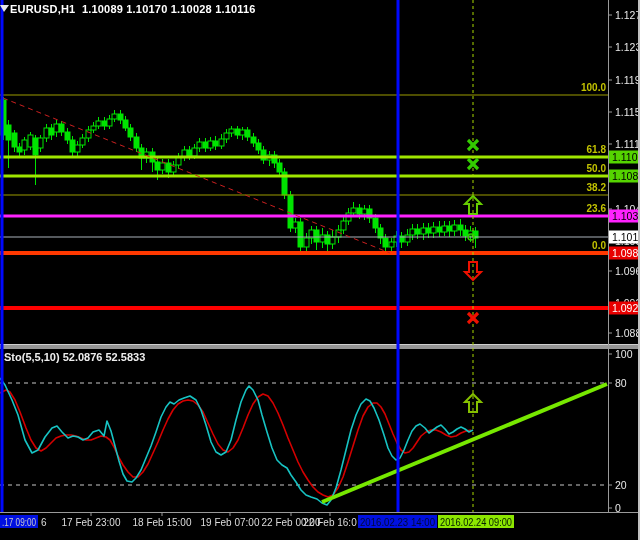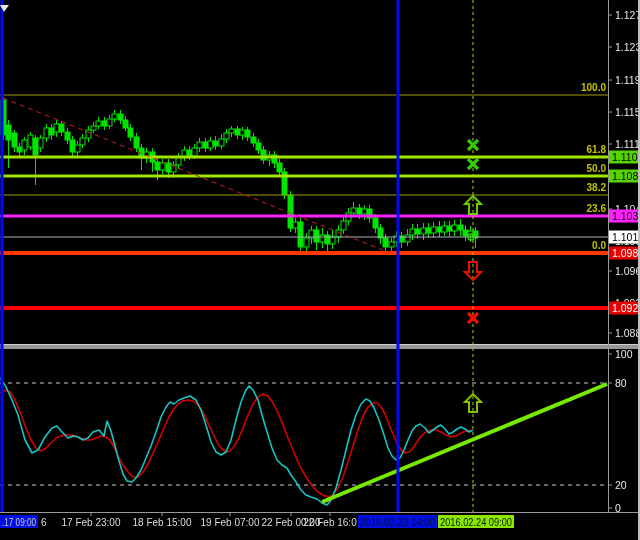--- a/index.html
+++ b/index.html
@@ -309,13 +309,15 @@
         <rect x="358" y="515" width="79" height="13" fill="#0010e0"></rect>
         <text x="360" y="525.5" fill="#000a3c" font-size="10" text-anchor="start" textLength="75" lengthAdjust="spacingAndGlyphs">2016.02.23 14:00</text>
         <rect x="438" y="515" width="76" height="13" fill="#8ce600"></rect>
         <text x="440" y="525.5" fill="#062000" font-size="10" text-anchor="start" textLength="72" lengthAdjust="spacingAndGlyphs">2016.02.24 09:00</text>
       </g>
       <g>
         <polygon points="0,5 9,5 4,12" fill="#e8e8e8"></polygon>
         <rect x="638" y="0" width="2" height="540" fill="#c0c0c0"></rect>
       </g>
     </svg>
+  <div class="title">EURUSD,H1  1.10089 1.10170 1.10028 1.10116</div>
+  <div class="stolabel">Sto(5,5,10) 52.0876 52.5833</div>
 </div>
 
 </body></html>

